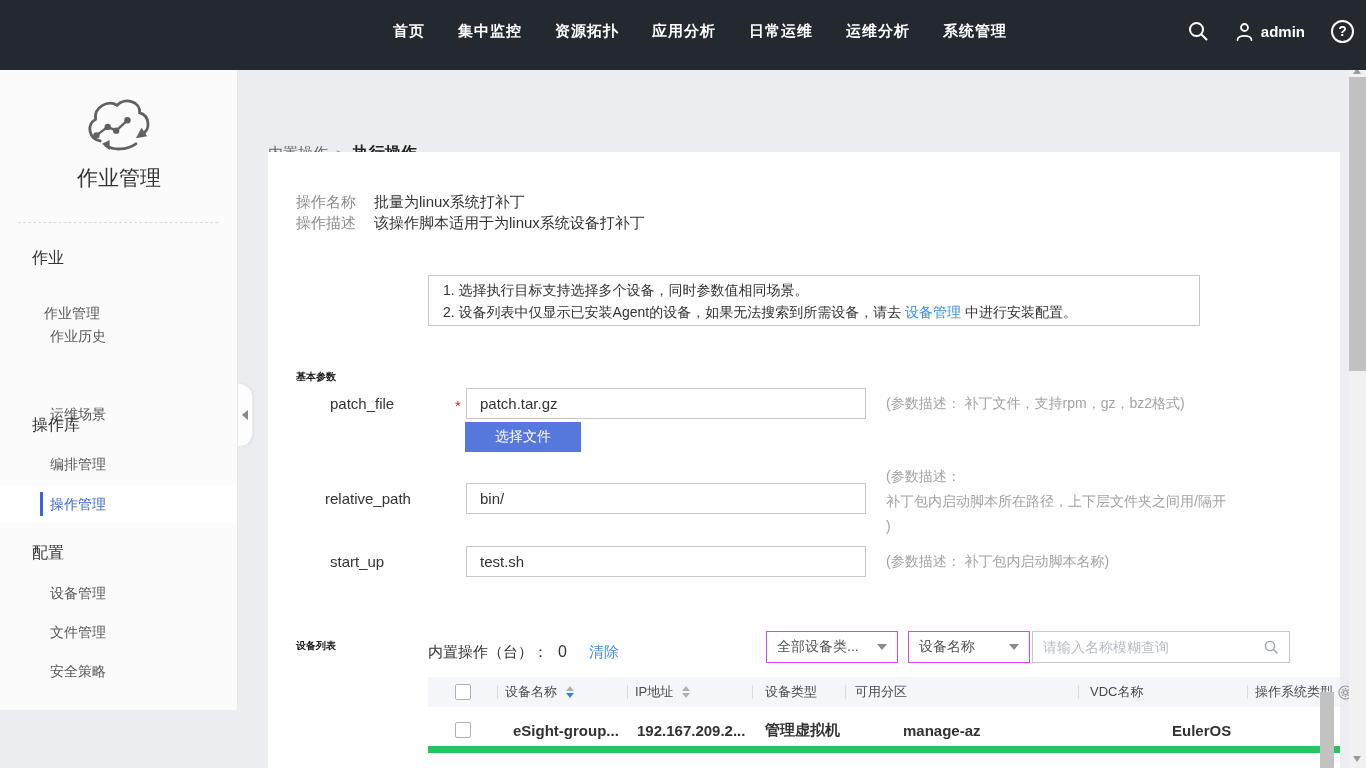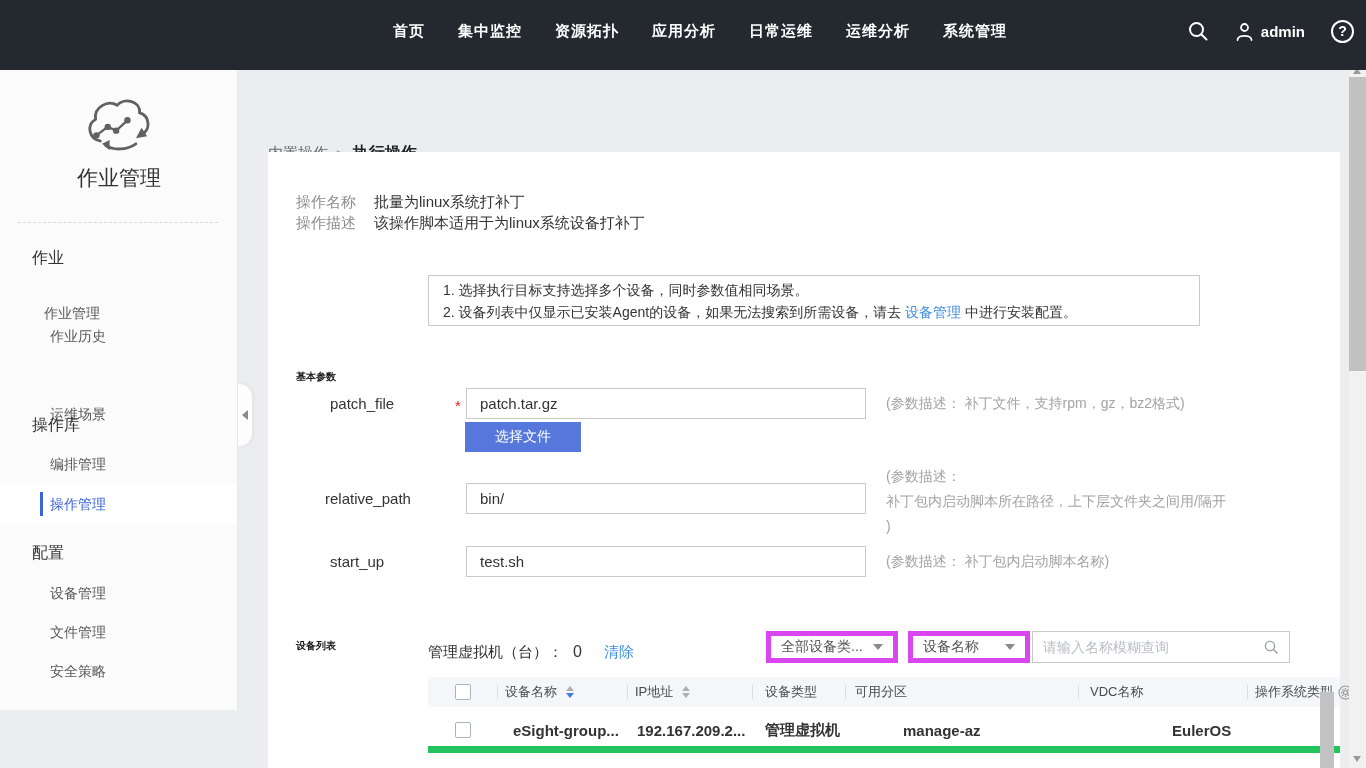--- a/index.html
+++ b/index.html
@@ -53,21 +53,21 @@
                font-size:15px; color:#333; padding:0 13px; font-family:"Liberation Sans","DejaVu Sans",sans-serif; outline:none; }
   .hint { position:absolute; left:618px; width:452px; font-size:14px; color:#A3A3A3; height:31px; line-height:31px; white-space:nowrap; }
   .hint.multiline { height:auto; line-height:25px; white-space:pre-line; }
   .btn-primary { position:absolute; left:197px; top:270px; width:116px; height:30px; background:#5677DB; color:#fff;
                  font-size:14px; border:none; cursor:pointer; font-family:"Liberation Sans","DejaVu Sans",sans-serif; }
 
   
   .selected-row { position:absolute; left:160px; top:488px; height:24px; display:flex; align-items:center; font-size:15px; color:#333; }
   .selected-count { margin-left:10px; font-size:16px; color:#333; }
   .clear-link { margin-left:22px; font-size:15px; }
-  .select-box { position:absolute; top:479px; height:32px; border:5px solid #d946ef; background:#fff; display:flex;
+  .select-box { position:absolute; top:479px; height:32px; border:1px solid #d946ef; background:#fff; display:flex;
                 align-items:center; padding:0 10px; font-size:14px; color:#555; cursor:pointer; }
   .caret-down { width:0; height:0; border-left:5px solid transparent; border-right:5px solid transparent; border-top:6px solid #8a8a8a; margin-left:auto; }
   .search-box { position:absolute; left:764px; top:479px; width:258px; height:32px; border:1px solid #C9C9C9; background:#fff;
                 display:flex; align-items:center; padding:0 10px; }
   .search-box input { border:none; outline:none; flex:1; font-size:14px; color:#333; font-family:"Liberation Sans","DejaVu Sans",sans-serif; }
   .search-box input::placeholder { color:#B9BDC4; }
 
   
   #tbl { position:absolute; left:160px; top:525px; width:912px; }
   .thead { position:relative; height:30px; background:#F4F6FA; }
@@ -200,21 +200,21 @@
 补丁包内启动脚本所在路径，上下层文件夹之间用/隔开
 )</div>
 
     <div class="field-label" style="left:62px; top:394px;">start_up</div>
     <input class="txt-input" style="top: 394px;" type="text" value="test.sh">
     <div class="hint" style="top:394px;">(参数描述： 补丁包内启动脚本名称)</div>
 
     <div class="section-title" style="top:483px;">设备列表</div>
 
     <div class="selected-row">
-      <span>管理虚拟机（台）：</span>
+      <span>内置操作（台）：</span>
       <span class="selected-count">0</span>
       <span class="link clear-link">清除</span>
     </div>
 
     <div class="select-box" style="left:498px; width:132px;">
       <span>全部设备类...</span>
       <span class="caret-down"></span>
     </div>
     <div class="select-box" style="left:640px; width:122px;">
       <span>设备名称</span>

